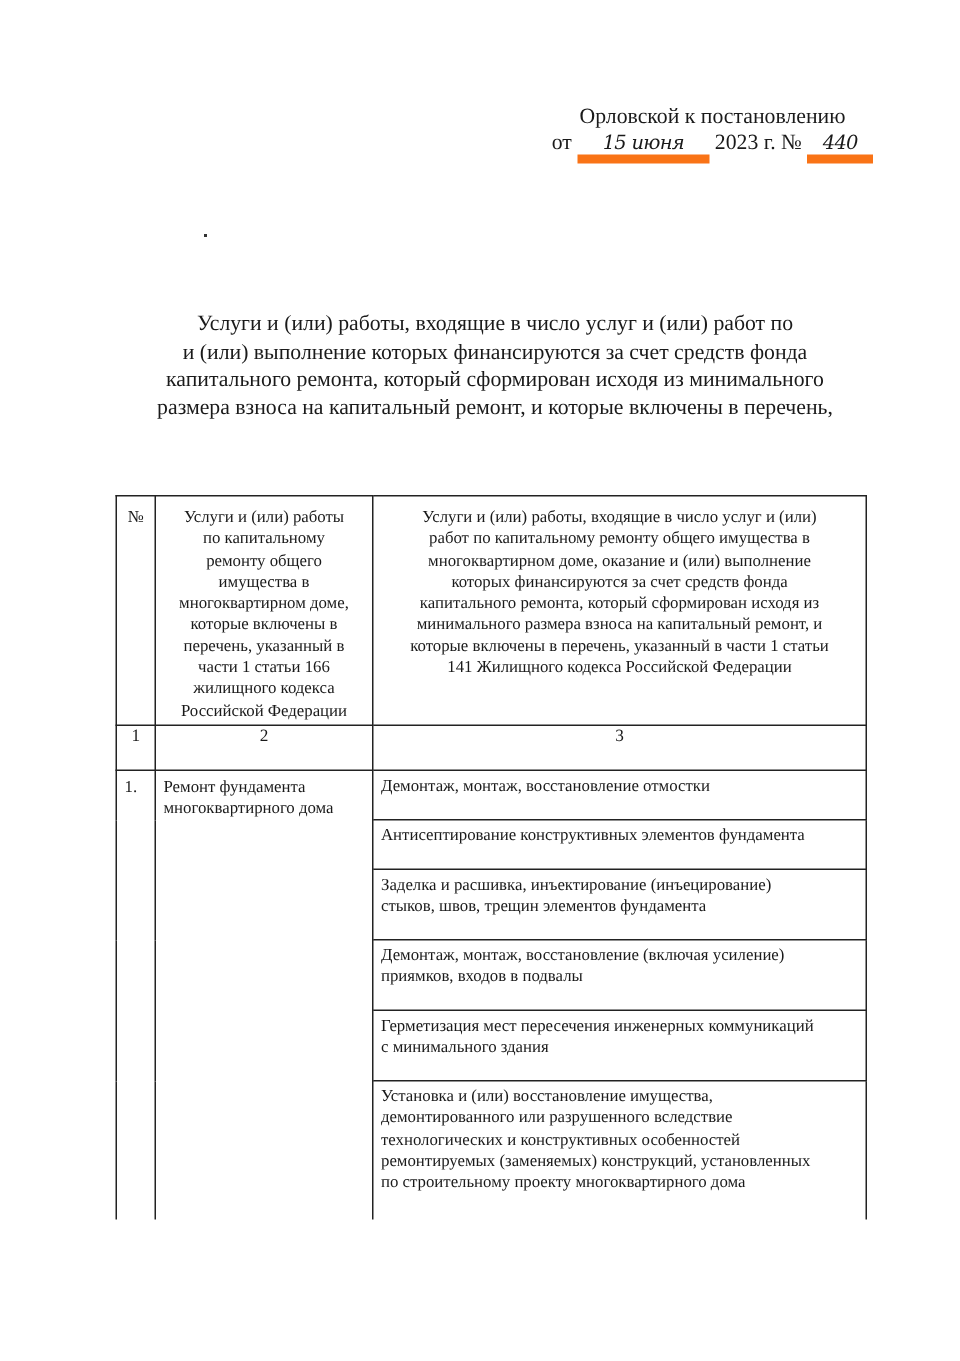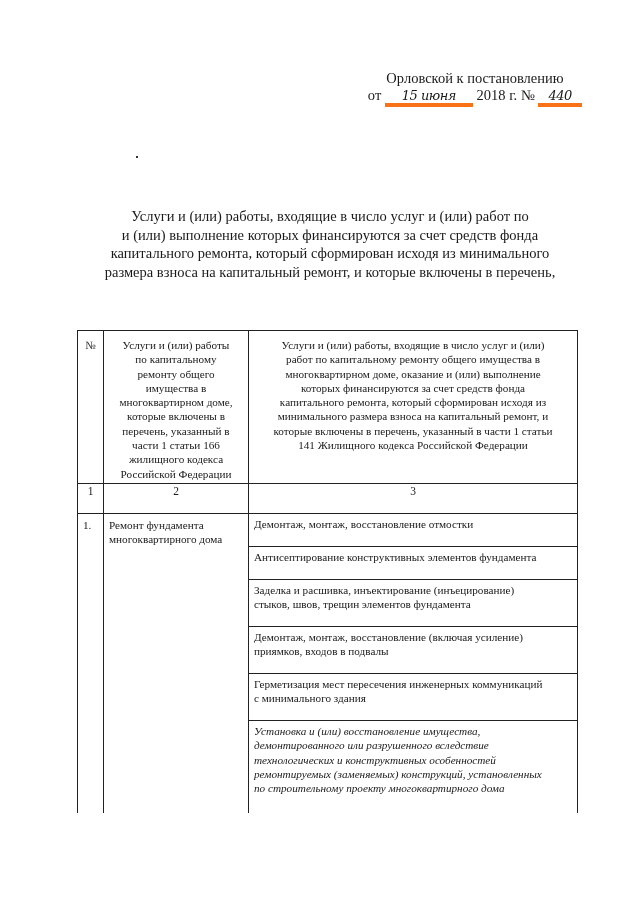--- a/index.html
+++ b/index.html
@@ -20,21 +20,21 @@
       left: 360px;
       top: 70px;
       width: 230px;
       text-align: center;
       font-size: 14.5px;
       line-height: 17px;
     }
     .appendix .line { display: block; white-space: nowrap; }
     .hand {
       display: inline-block;
-      border-bottom: 4px solid #f97316;
+      border-bottom: 6px solid #f97316;
       font-family: "DejaVu Serif", serif;
       font-style: italic;
       font-size: 13px;
       letter-spacing: -0.5px;
       padding: 0 2px;
       line-height: 14px;
     }
     .hand.date { width: 84px; }
     .hand.num { width: 40px; }
     .speck {
@@ -84,39 +84,39 @@
     .numrow td { height: 29px; text-align: center; vertical-align: middle; font-size: 11.5px; }
 
     .rownum { padding: 4px 0 0 5px !important; }
     .rowname { padding: 4px 0 0 5px !important; }
     .rowname .line { display: block; white-space: nowrap; }
 
     .work { padding: 3px 5px 0 5px !important; }
     .work .line { display: block; white-space: nowrap; }
     .h29 { height: 29px; }
     .h43 { height: 43px; }
-    .h104 { height: 104px; font-style: italic; }
+    .h104 { height: 104px; }
     .cut {
       position: absolute;
       left: 0;
       top: 813px;
       width: 640px;
       height: 94px;
       background: #fff;
     }
   </style>
 </head>
 <body>
 
 <div class="appendix">
   <span class="line">Орловской к постановлению</span>
   <span class="line">
     <span>от</span>
     <span class="hand date">15 июня</span>
-    <span>2018 г. №</span>
+    <span>2023 г. №</span>
     <span class="hand num">440</span>
   </span>
 </div>
 
 <div class="speck"></div>
 
 <div class="title">
   <span class="line">Услуги и (или) работы, входящие в число услуг и (или) работ по</span>
   <span class="line">и (или) выполнение которых финансируются за счет средств фонда</span>
   <span class="line">капитального ремонта, который сформирован исходя из минимального</span>

